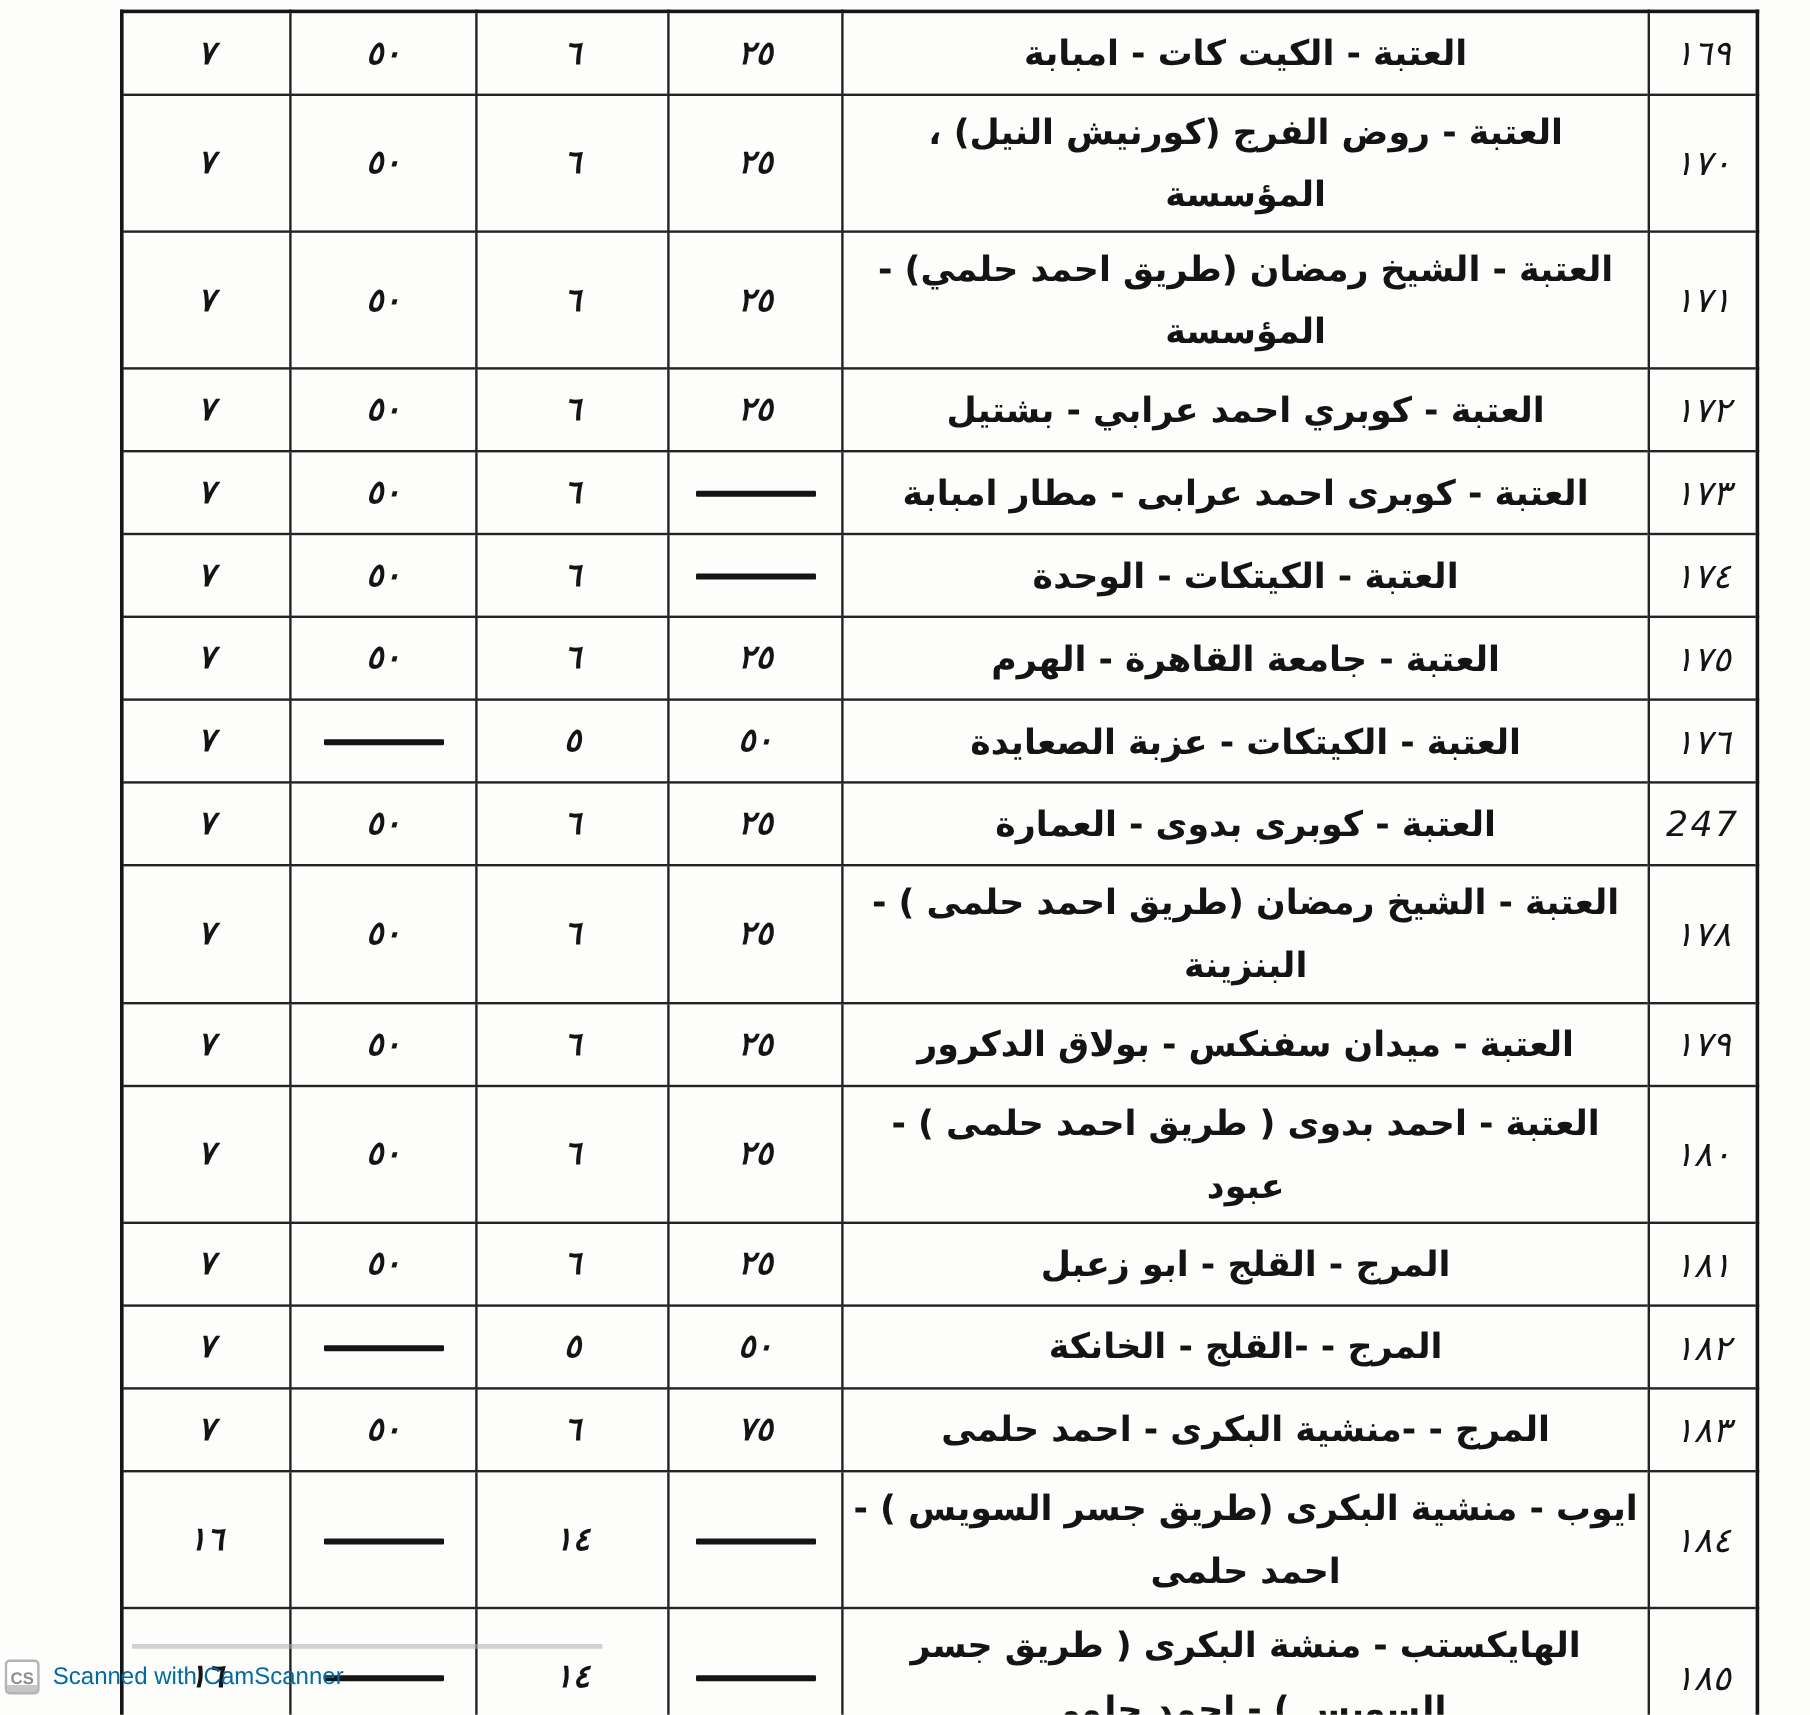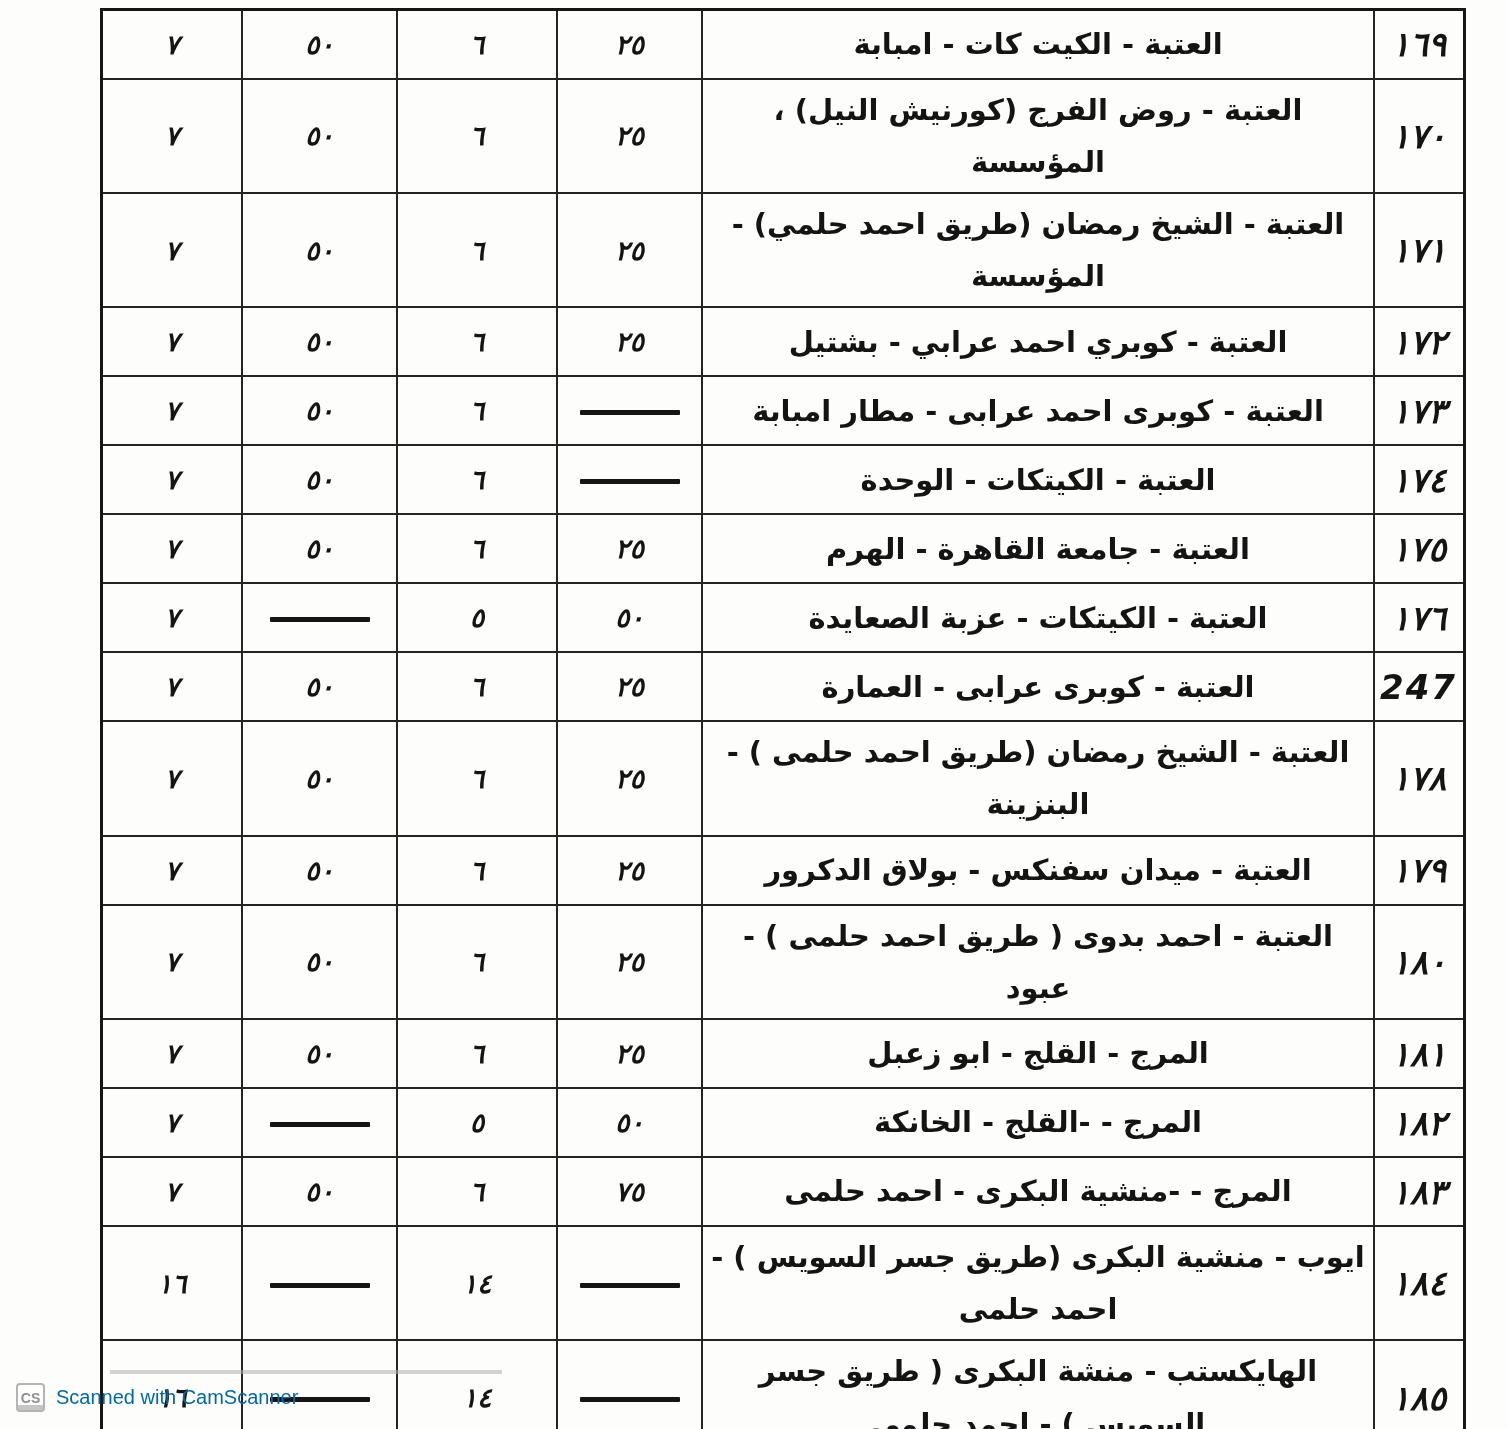--- a/index.html
+++ b/index.html
@@ -21,23 +21,23 @@
   .scan-table td {
     border:2px solid #242424;
     vertical-align:middle;
     padding:2px 6px;
     color:#141414;
   }
   .scan-table tr { height:69px; }
   td.cell-no {
     width:76px;
     text-align:center;
-    font-weight:bold;
+    font-weight:normal;
     font-style:italic;
-    font-size:34px;
+    font-size:29px;
     letter-spacing:2px;
   }
   td.cell-route {
     width:662px;
     text-align:center;
     font-weight:bold;
     font-size:29px;
     line-height:1.8;
     padding:4px 4px;
   }
@@ -58,21 +58,21 @@
     background:#151515;
     border-radius:1px;
     vertical-align:middle;
   }
   .table-shadow-artifact {
     position:absolute; left:110px; top:1370px;
     width:392px; height:4px;
     background:#aeaeae; opacity:.55;
   }
   .footer {
-    position:absolute; left:16px; top:1383px;
+    position:absolute; left:4px; top:1383px;
     display:flex; align-items:center; gap:11px;
   }
   .cs-badge {
     width:29px; height:29px;
     box-sizing:border-box;
     border:2px solid #b4b4b4;
     border-radius:4px;
     background:linear-gradient(to top, #c6c6c6 22%, #ffffff 22%);
     color:#8f8f8f;
     font-family:"Liberation Sans", sans-serif;
@@ -157,21 +157,21 @@
     <td class="cell-no">١٧٦</td>
     <td class="cell-route">العتبة - الكيتكات - عزبة الصعايدة</td>
     <td class="cell-val w1">٥٠</td>
     <td class="cell-val w2">٥</td>
     <td class="cell-val w3"><div class="dash"></div></td>
     <td class="cell-val w4">٧</td>
   </tr>
 
   <tr>
     <td class="cell-no">247</td>
-    <td class="cell-route">العتبة - كوبرى عرابى - العمارة</td>
+    <td class="cell-route">العتبة - كوبرى بدوى - العمارة</td>
     <td class="cell-val w1">٢٥</td>
     <td class="cell-val w2">٦</td>
     <td class="cell-val w3">٥٠</td>
     <td class="cell-val w4">٧</td>
   </tr>
 
   <tr>
     <td class="cell-no">١٧٨</td>
     <td class="cell-route">العتبة - الشيخ رمضان (طريق احمد حلمى ) - البنزينة</td>
     <td class="cell-val w1">٢٥</td>

